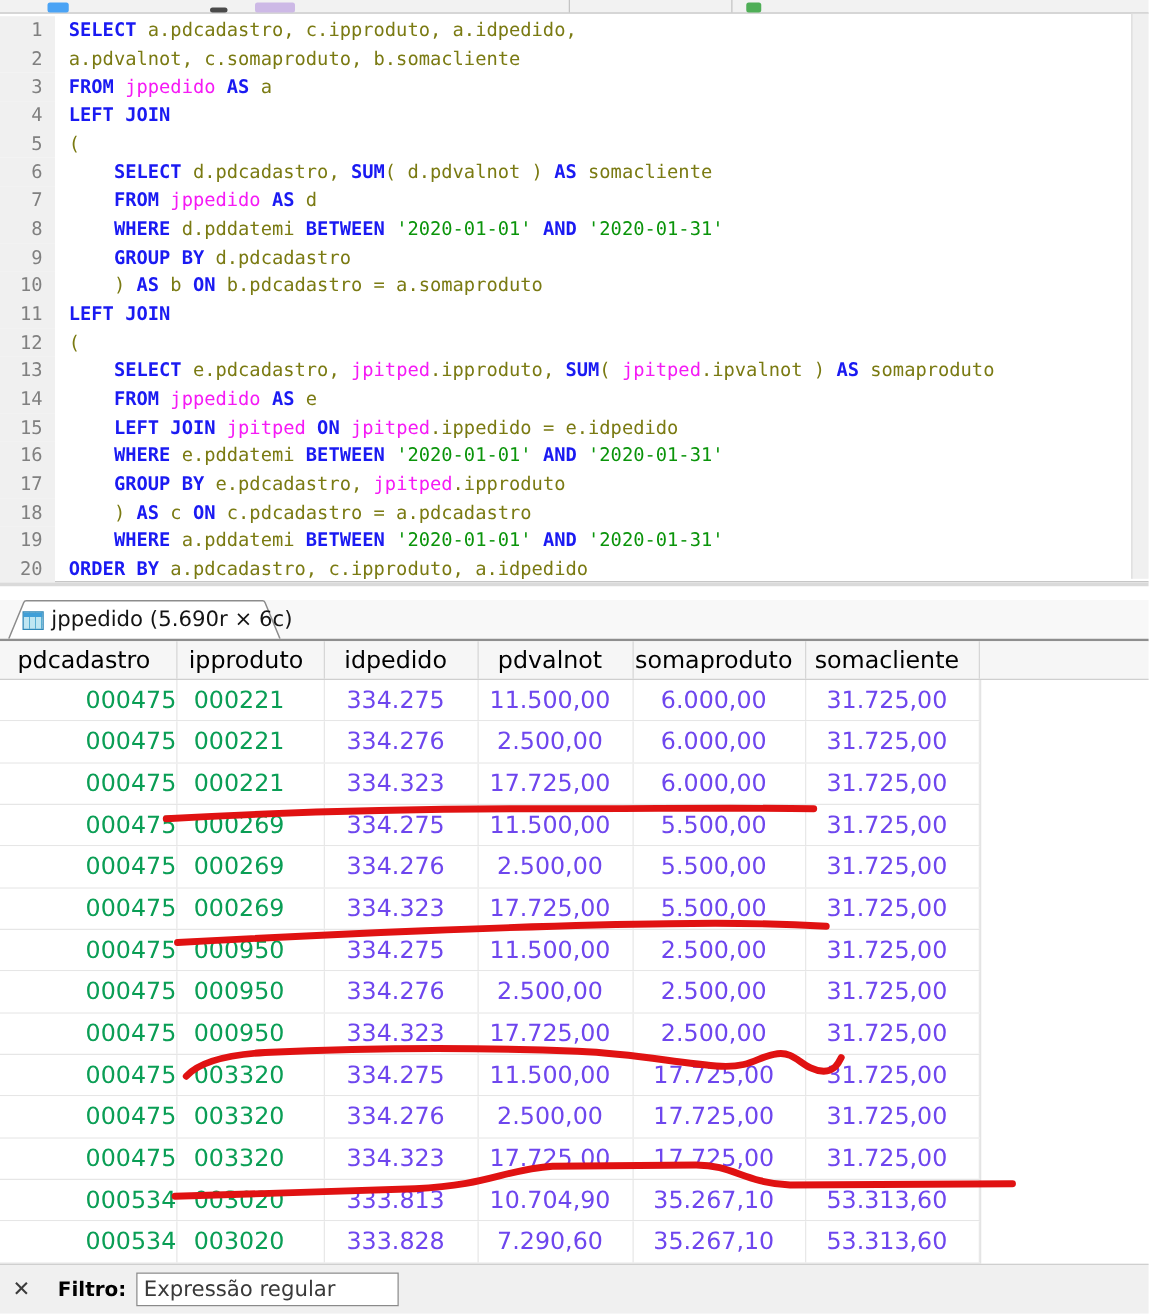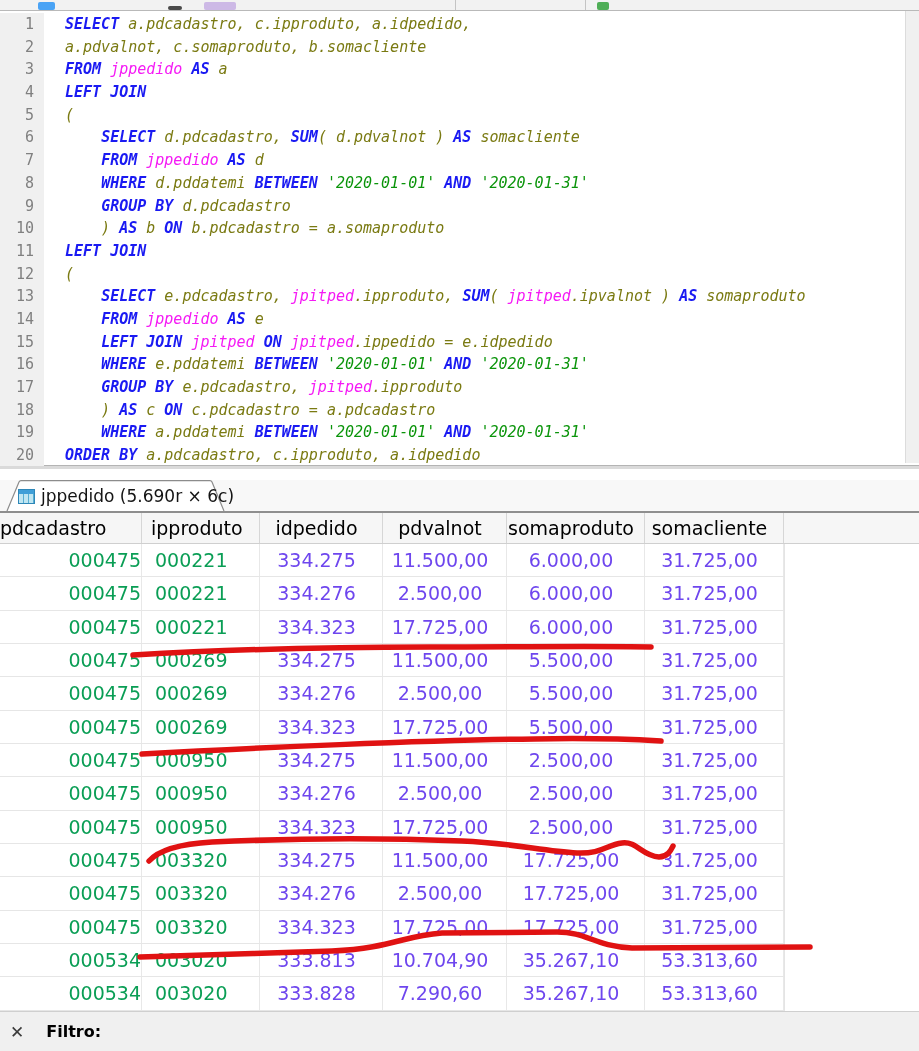--- a/index.html
+++ b/index.html
@@ -13,21 +13,21 @@
   .sep{position:absolute;top:0;width:1px;height:10px;background:#c4c4c4;}
 
   
   #editor{position:absolute;left:0;top:11px;width:919px;height:455px;background:#fff;
           border-bottom:1px solid #b4b4b4;box-sizing:border-box;}
   #editor-lines{position:absolute;left:0;top:2px;width:905px;}
   .code-line{height:22.7px;line-height:22.7px;white-space:pre;display:flex;
              font-family:"DejaVu Sans Mono","Liberation Mono",monospace;font-size:15px;}
   .lnum{display:inline-block;width:44px;background:#f0f0f0;color:#808080;text-align:right;
         padding-right:10px;box-sizing:border-box;flex:none;}
-  .code-text{padding-left:21px;font-style:italic;}
+  .code-text{padding-left:11px;}
   .gutter-fill{position:absolute;left:0;top:0;width:44px;height:452px;background:#f0f0f0;z-index:-1;}
   .tok-kw{font-weight:bold;}
   #editor-scrollbar{position:absolute;right:0;top:0;width:13px;height:452px;background:#f0f0f0;
                     border-left:1px solid #dcdcdc;}
 
   
   #divider{position:absolute;left:0;top:466px;width:919px;height:14px;background:#fff;
            border-top:3px solid #dadada;box-sizing:border-box;}
 
   
@@ -47,21 +47,21 @@
   #grid{position:absolute;left:0;top:513px;width:919px;}
   #grid-header{display:flex;height:31px;line-height:31px;background:#f6f6f6;
                border-bottom:1px solid #cfcfcf;box-sizing:border-box;font-size:19px;color:#000;}
   #grid-body{width:784px;border-right:1px solid #e4e4e4;box-sizing:content-box;}
   .grid-row{display:flex;height:33.35px;line-height:33.35px;border-bottom:1px solid #e6e6e6;
             box-sizing:border-box;background:#fff;font-size:19px;}
   .hcell,.cell{box-sizing:border-box;overflow:hidden;white-space:nowrap;flex:none;}
   .hcell{border-right:1px solid #d6d6d6;}
   .cell{border-right:1px solid #e8e8e8;}
   .c0{width:142px;} .c1{width:118px;} .c2{width:123px;} .c3{width:124px;} .c4{width:138px;} .c5{width:139px;}
-  .h0{padding-left:0;} .h1{padding-left:9px;}
+  .h0{padding-left:14px;} .h1{padding-left:9px;}
   .v0{padding-left:25px;text-align:right;} .v1{padding-left:13px;}
   .alr{text-align:center;padding-right:9px;}
   .hfill{flex:1;border-right:none;}
 
   
   #marks{position:absolute;left:0;top:0;width:919px;height:1051px;pointer-events:none;z-index:30;}
 
   
   #filterbar{position:absolute;left:0;top:1011px;width:919px;height:40px;background:#f0f0f0;
              border-top:1px solid #cfcfcf;box-sizing:border-box;display:flex;align-items:center;}
@@ -257,15 +257,16 @@
   <svg id="marks" viewBox="0 0 919 1051">
       <path d="M133,655 C220,650 320,647 430,647 C530,647 590,646 651,647" fill="none" stroke="#e01212" stroke-width="5.5" stroke-linecap="round" stroke-linejoin="round"></path>
       <path d="M142,754 C250,748 430,740 535,739 C585,738 625,739 661,741" fill="none" stroke="#e01212" stroke-width="5.5" stroke-linecap="round" stroke-linejoin="round"></path>
       <path d="M149,861 C158,851 178,844 212,842 C300,838 385,838 462,841 C512,843 542,851 577,853 C602,854 606,845 622,843 C637,841 642,856 659,857 C668,857 671,850 673,846" fill="none" stroke="#e01212" stroke-width="5.5" stroke-linecap="round" stroke-linejoin="round"></path>
       <path d="M140,957 C220,955 262,953 332,951 C392,948 402,936 442,933 L557,932 C587,932 594,946 632,948 L810,947" fill="none" stroke="#e01212" stroke-width="5.5" stroke-linecap="round" stroke-linejoin="round"></path>
     </svg>
 
   <div id="filterbar">
     <span id="close-x">✕</span>
     <span id="filter-label">Filtro:</span>
+    <input id="filter-input" placeholder="Expressão regular" style="">
   </div>
 
 </div>
 
 </body></html>

